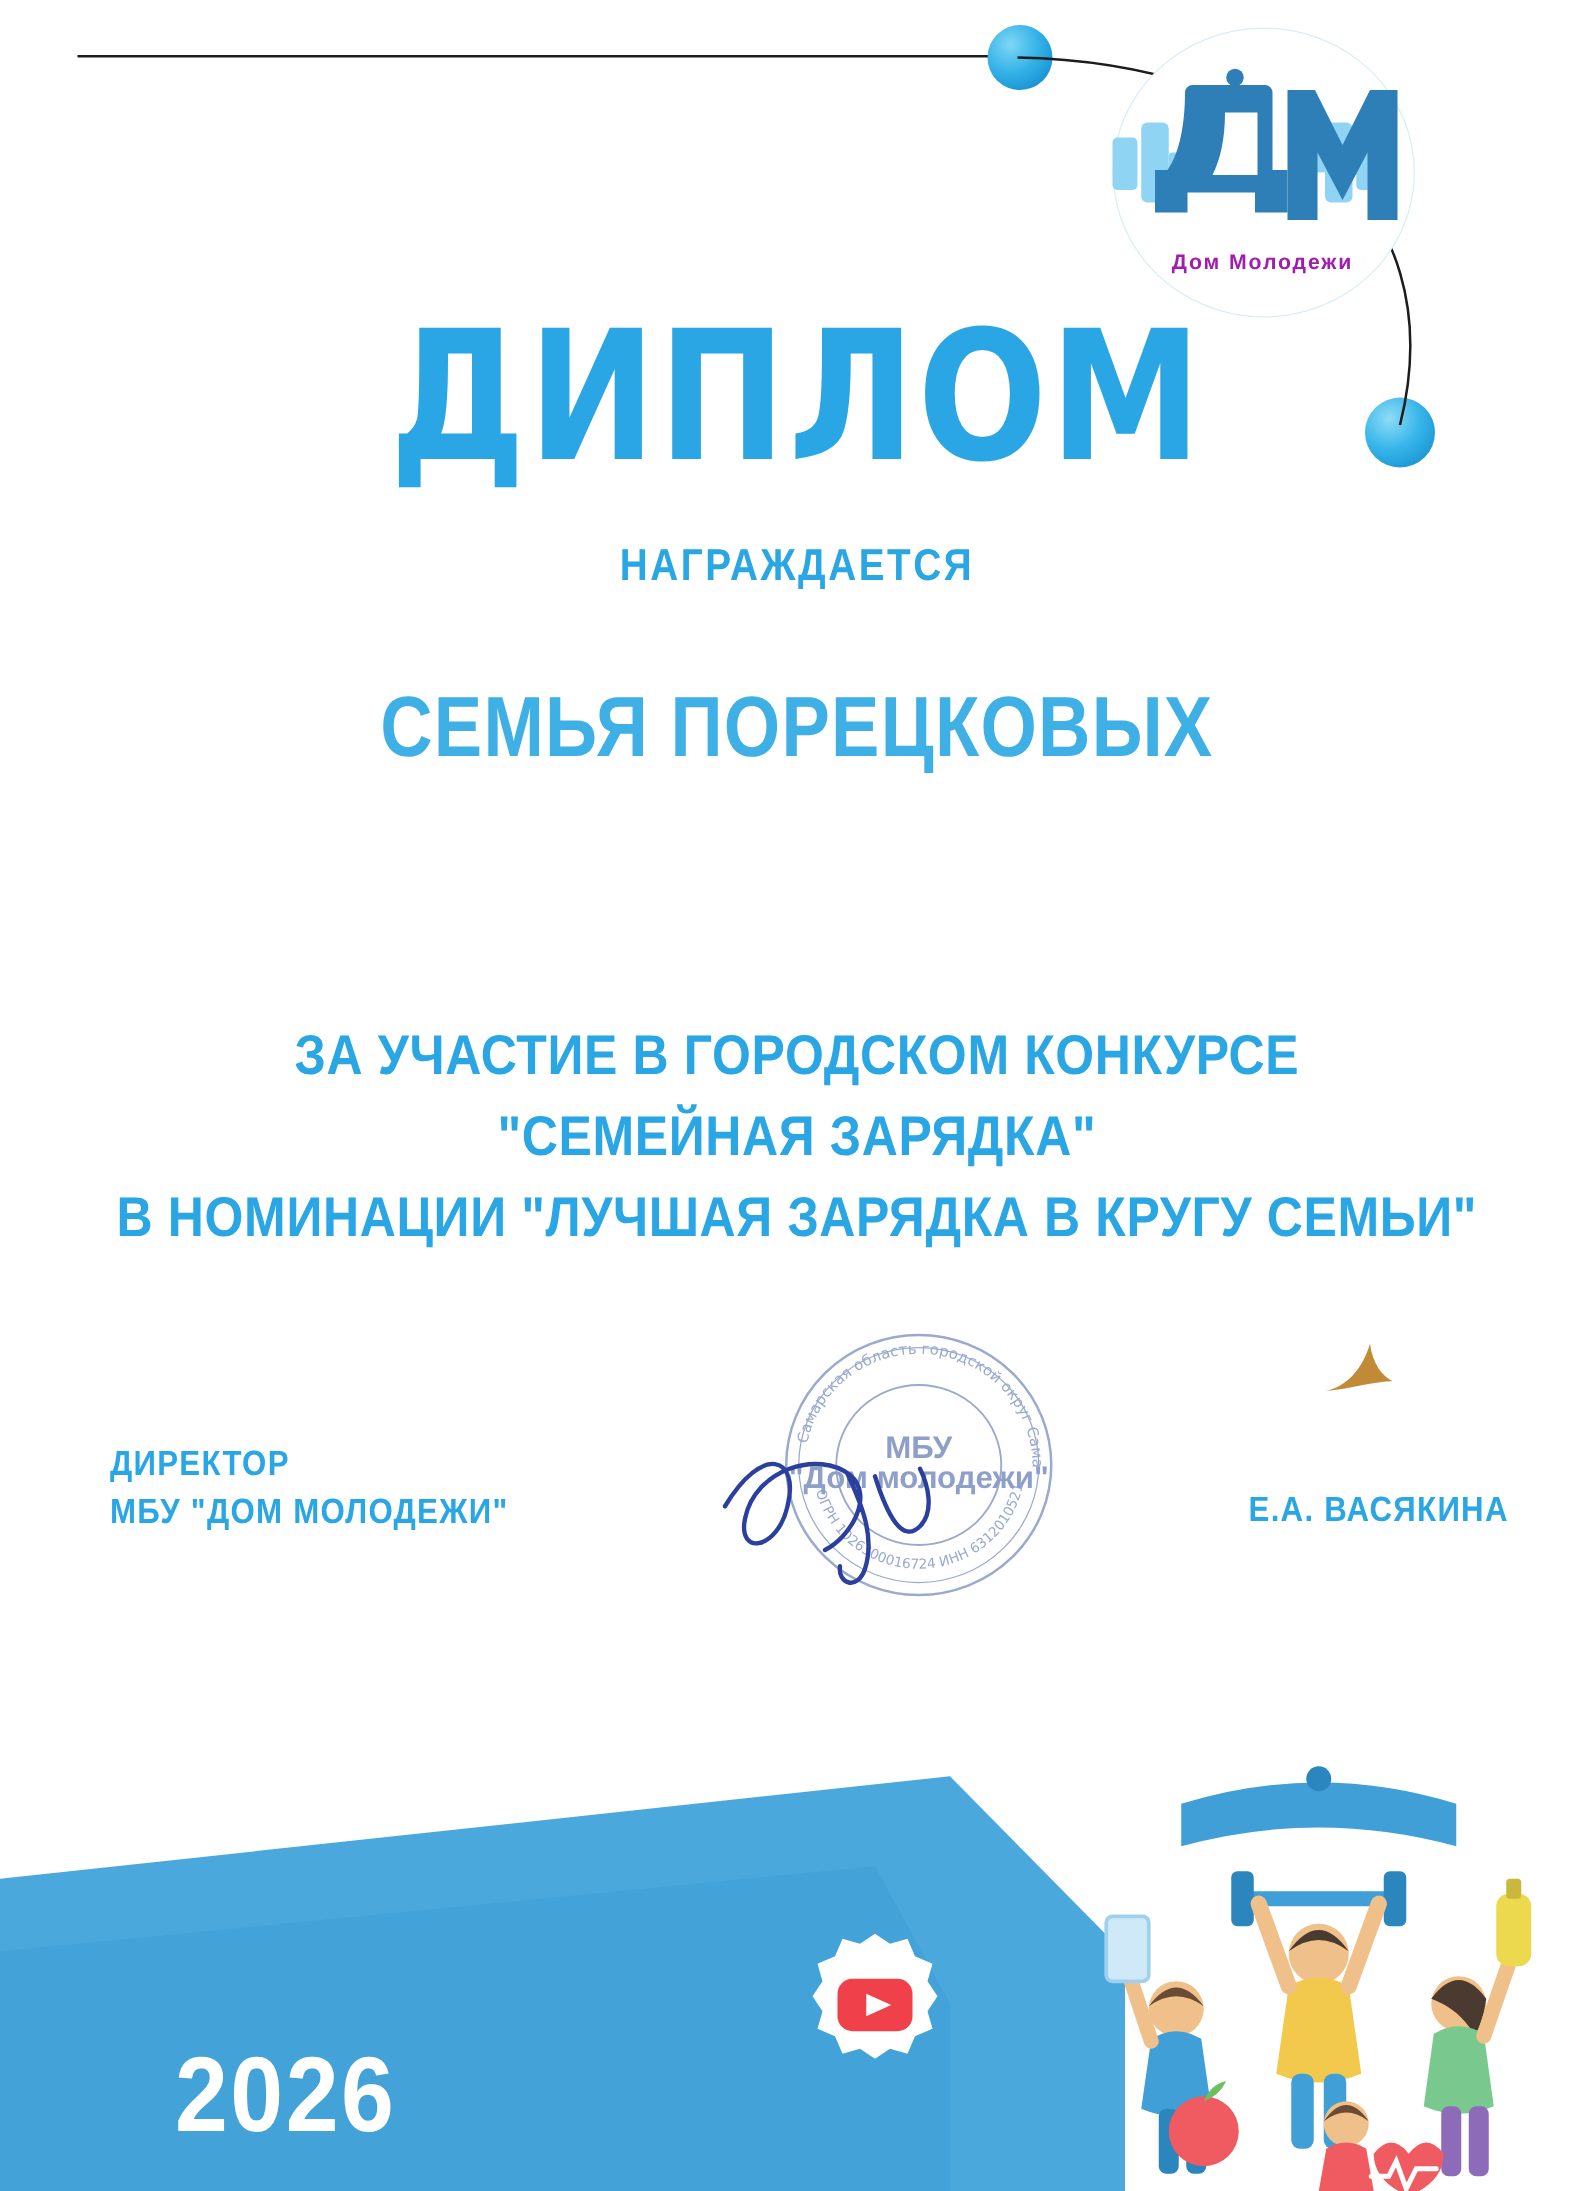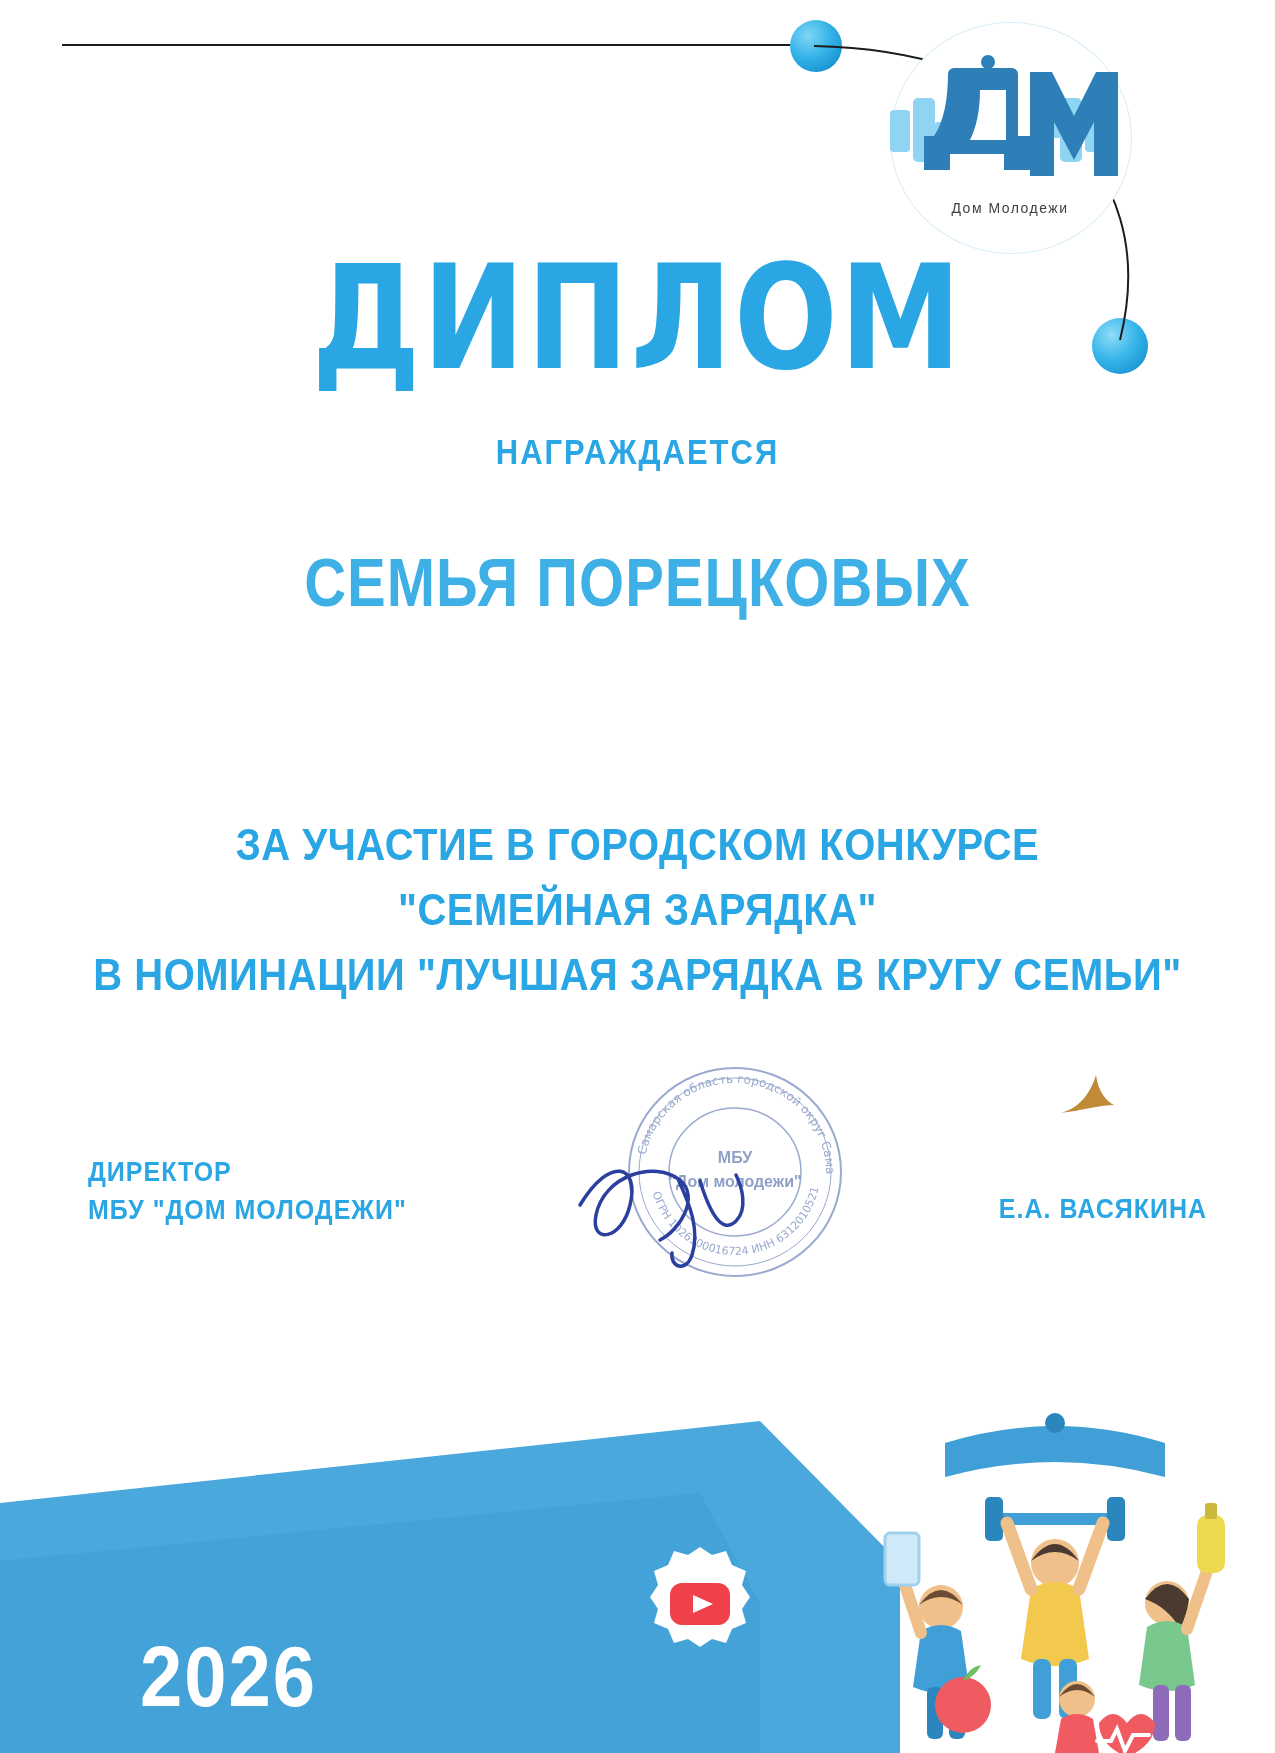--- a/index.html
+++ b/index.html
@@ -68,24 +68,24 @@
     border-radius: 50%;
     border: 1px solid #d8eef8;
     background: #ffffff;
   }
   .logo-caption {
     position: absolute;
     left: 0;
     top: 178px;
     width: 260px;
     text-align: center;
-    font-size: 14px;
+    font-size: 17px;
     letter-spacing: 1.5px;
-    color: #404040;
-    font-weight: normal;
+    color: #a21caf;
+    font-weight: bold;
   }
 
   
   .title {
     position: absolute;
     left: 0;
     top: 246px;
     width: 1275px;
     text-align: center;
     font-size: 122px;
@@ -168,21 +168,21 @@
     top: 1060px;
     width: 230px;
     height: 225px;
   }
   .stamp-text {
     position: absolute;
     left: 0;
     top: 86px;
     width: 230px;
     text-align: center;
-    font-size: 16px;
+    font-size: 25px;
     line-height: 24px;
     color: #8e9fc8;
     font-weight: bold;
   }
   .signature-scribble {
     position: absolute;
     left: 560px;
     top: 1135px;
     width: 230px;
     height: 140px;

